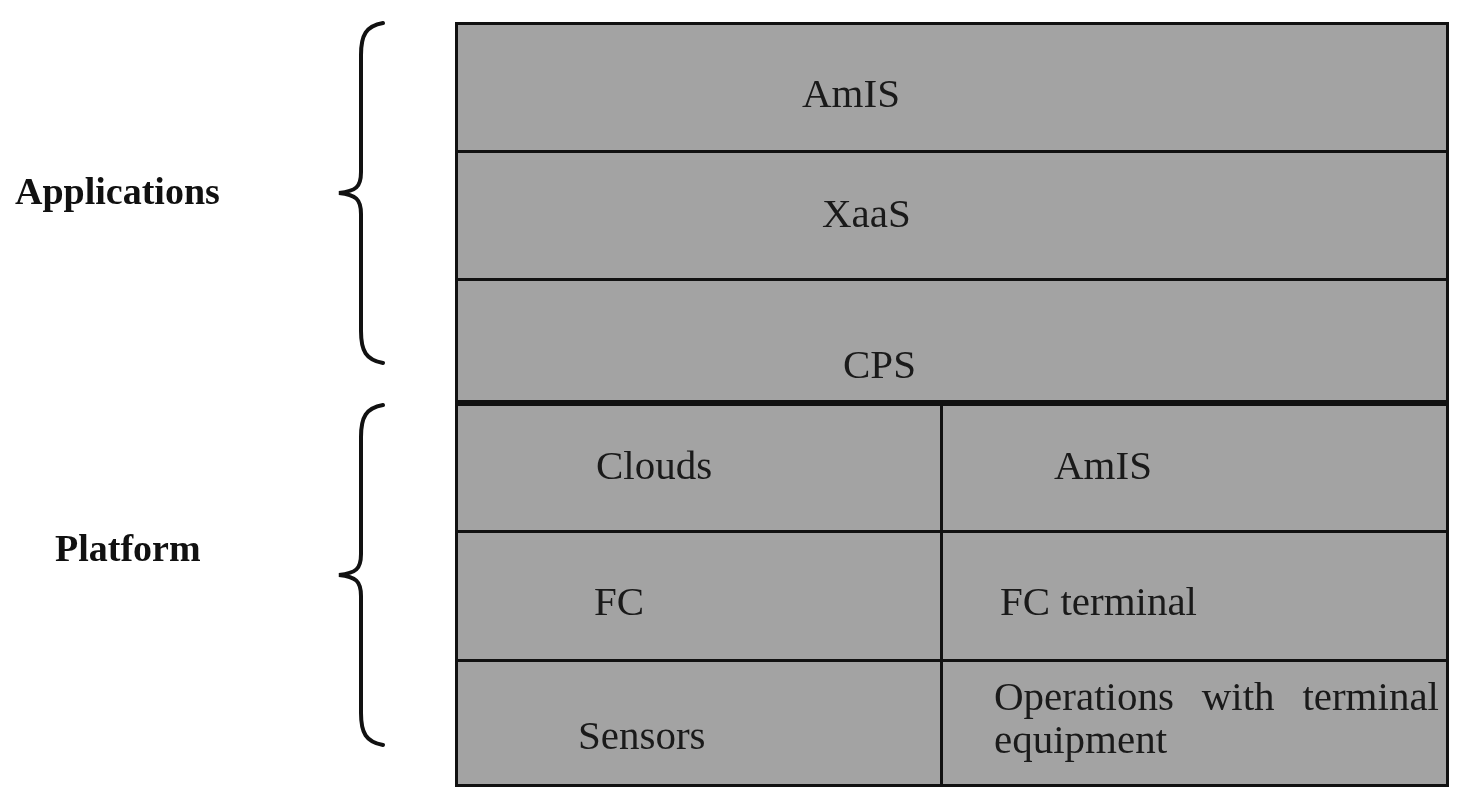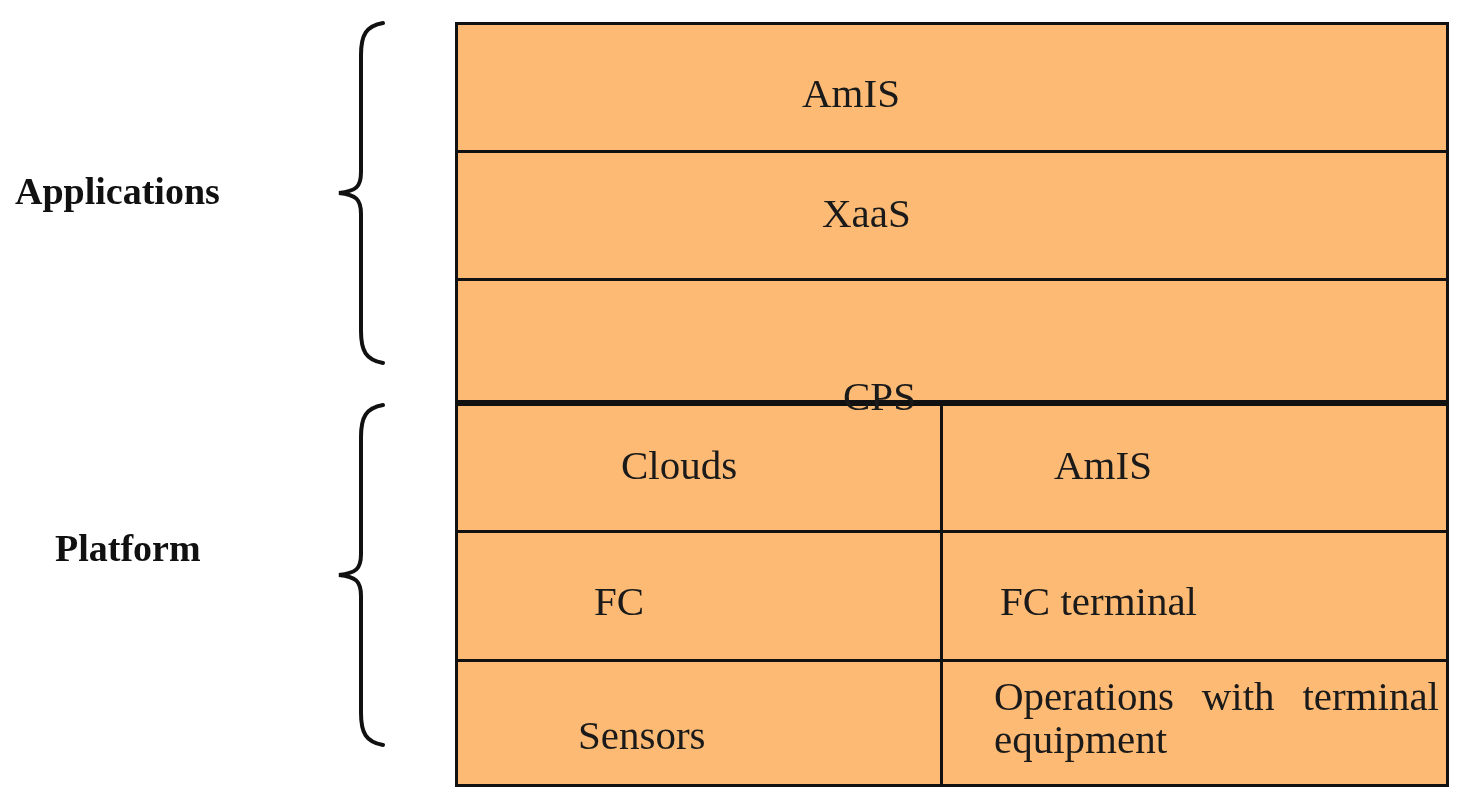--- a/index.html
+++ b/index.html
@@ -27,21 +27,21 @@
   #brace-applications{left:333px;top:20px;}
   #brace-platform{left:333px;top:402px;}
   .brace svg{display:block;width:100%;height:100%;}
   
   #layer-table{
     position:absolute;
     left:455px;top:22px;
     width:994px;height:765px;
     border:3px solid #111;
     box-sizing:border-box;
-    background:#fdba74;
+    background:#a3a3a3;
   }
   .sect-top .trow{box-sizing:border-box;}
   .trow{width:100%;}
   .trow-1{height:128px;border-bottom:3px solid #111;}
   .trow-2{height:128px;border-bottom:3px solid #111;}
   .trow-3{height:122px;border-bottom:3px solid #111;}
   .sect-bottom{border-top:3px solid #111;box-sizing:border-box;}
   .prow{display:flex;width:100%;box-sizing:border-box;}
   .prow-1{height:127px;border-bottom:3px solid #111;}
   .prow-2{height:129px;border-bottom:3px solid #111;}
@@ -52,22 +52,22 @@
   
   .cell-label{
     position:absolute;
     font-size:41px;
     line-height:1;
     white-space:nowrap;
     color:#1a1a1a;
   }
   #t-amis{left:344px;top:48px;}
   #t-socps{left:364px;top:168px;}
-  #t-cps{left:385px;top:319px;margin-top:32px;}
-  #t-clouds{left:163px;top:420px;}
+  #t-cps{left:385px;top:319px;}
+  #t-clouds{left:138px;top:420px;}
   #t-xaas{left:596px;top:420px;}
   #t-fc{left:136px;top:556px;}
   #t-fcservices{left:542px;top:556px;}
   #t-sensors{left:120px;top:690px;}
   #t-operations{
     left:520px;top:650px;
     width:445px;
     white-space:normal;
     text-align:justify;
     line-height:1.05;

